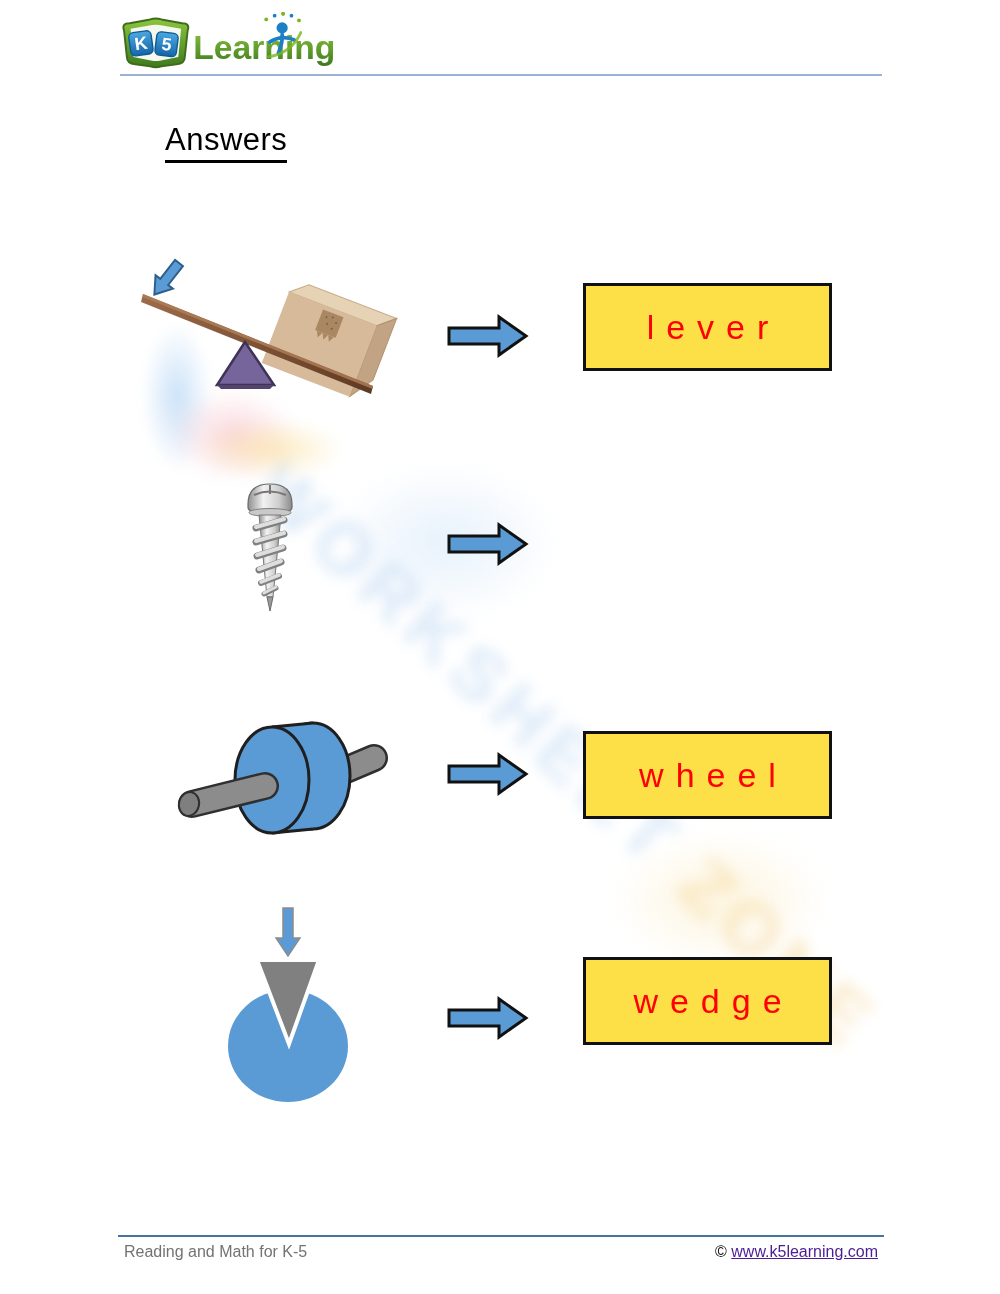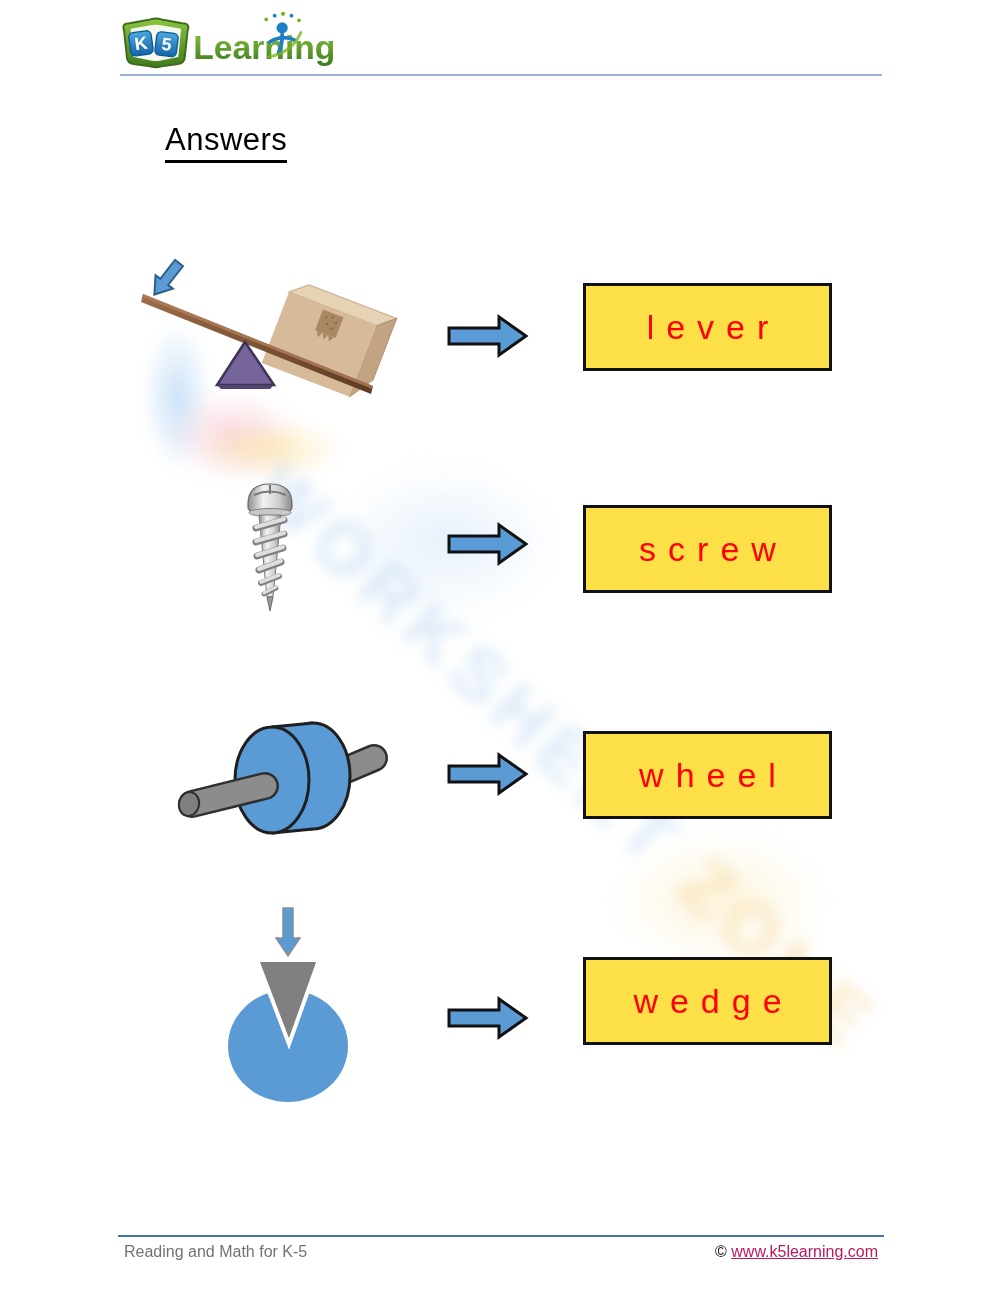--- a/index.html
+++ b/index.html
@@ -49,21 +49,21 @@
     display:flex;align-items:center;justify-content:center;
   }
   .box-1{top:283px;} .box-2{top:505px;} .box-3{top:731px;} .box-4{top:957px;}
   .answer-text{
     color:#ff0000;font-size:34px;letter-spacing:12px;text-indent:12px;
   }
   
   .footer-rule{position:absolute;left:118px;top:1235px;width:766px;border-top:2px solid #45749f;}
   .footer-left{position:absolute;left:124px;top:1243px;font-size:16px;color:#737373;}
   .footer-right{position:absolute;right:122px;top:1243px;font-size:16px;color:#111;}
-  .footer-right a{color:#be185d;text-decoration:underline;}
+  .footer-right a{color:#4c1d95;text-decoration:underline;}
 </style>
 </head>
 <body>
 
 <div class="page">
 
   <svg class="logo" viewBox="0 0 230 62" aria-hidden="true">
     <defs>
       <linearGradient id="gGreen" x1="0" y1="0" x2="0" y2="1">
         <stop offset="0" stop-color="#8cc63f"></stop>
@@ -219,23 +219,20 @@
   <svg class="arrow arrow-3" viewBox="0 0 82 44">
     <polygon points="2,14 52,14 52,3 79,22 52,41 52,30 2,30" fill="#5b9bd5" stroke="#111" stroke-width="3"></polygon>
   </svg>
   <svg class="arrow arrow-4" viewBox="0 0 82 44">
     <polygon points="2,14 52,14 52,3 79,22 52,41 52,30 2,30" fill="#5b9bd5" stroke="#111" stroke-width="3"></polygon>
   </svg>
 
   <div class="answer-box box-1">
     <span class="answer-text">lever</span>
   </div>
-  <div class="answer-box box-2">
-    <span class="answer-text">screw</span>
-  </div>
   <div class="answer-box box-4">
     <span class="answer-text">wedge</span>
   </div>
   <div class="answer-box box-3">
     <span class="answer-text">wheel</span>
   </div>
 
   <div class="footer-rule"></div>
   <div class="footer-left">Reading and Math for K-5</div>
   <div class="footer-right">

